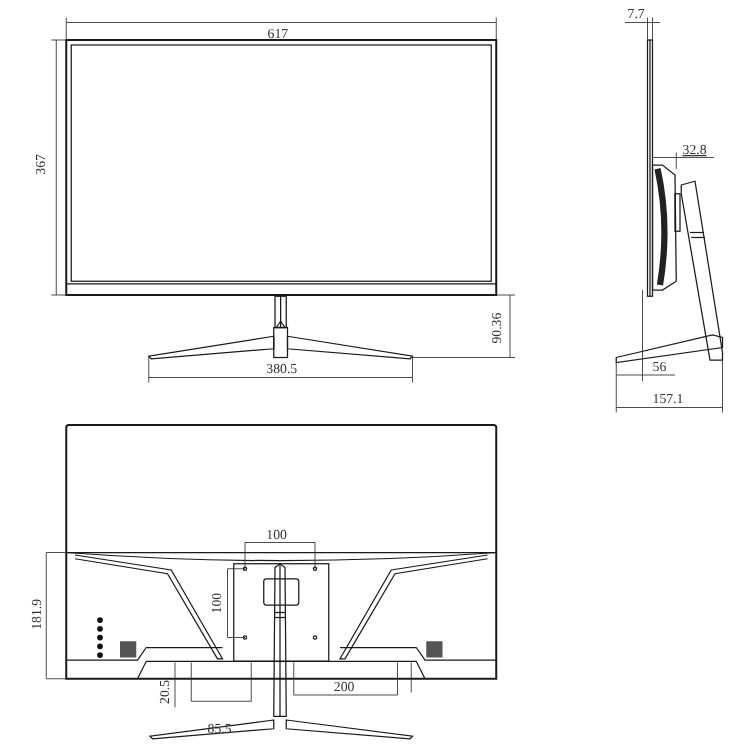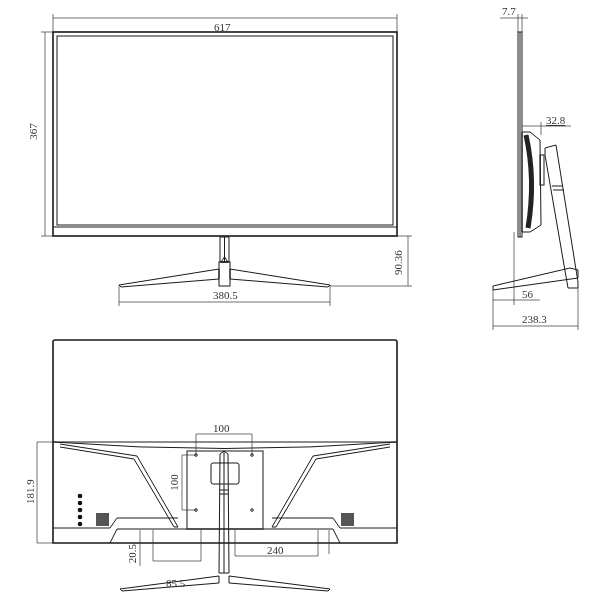--- a/index.html
+++ b/index.html
@@ -140,21 +140,21 @@
   </svg>
 
   <span class="lbl" style="left:214px;top:6px;margin-top:16px;">617</span>
   <span class="lbl rot" style="left:25px;top:126px;">367</span>
   <span class="lbl" style="left:213px;top:290px;">380.5</span>
   <span class="lbl rot" style="left:386px;top:257px;">90.36</span>
 
   <span class="lbl" style="left:502px;top:6px;">7.7</span>
   <span class="lbl" style="left:546px;top:115px;text-decoration:underline;">32.8</span>
   <span class="lbl" style="left:522px;top:289px;">56</span>
-  <span class="lbl" style="left:522px;top:314px;">238.3</span>
+  <span class="lbl" style="left:522px;top:314px;">157.1</span>
 
   <span class="lbl" style="left:213px;top:423px;">100</span>
   <span class="lbl rot" style="left:166px;top:477px;">100</span>
   <span class="lbl rot" style="left:18px;top:486px;">181.9</span>
   <span class="lbl rot" style="left:123px;top:548px;">20.5</span>
   <span class="lbl" style="left:166px;top:578px;">85.5</span>
-  <span class="lbl" style="left:267px;top:545px;">240</span>
+  <span class="lbl" style="left:267px;top:545px;">200</span>
 </div>
 
 </body></html>

